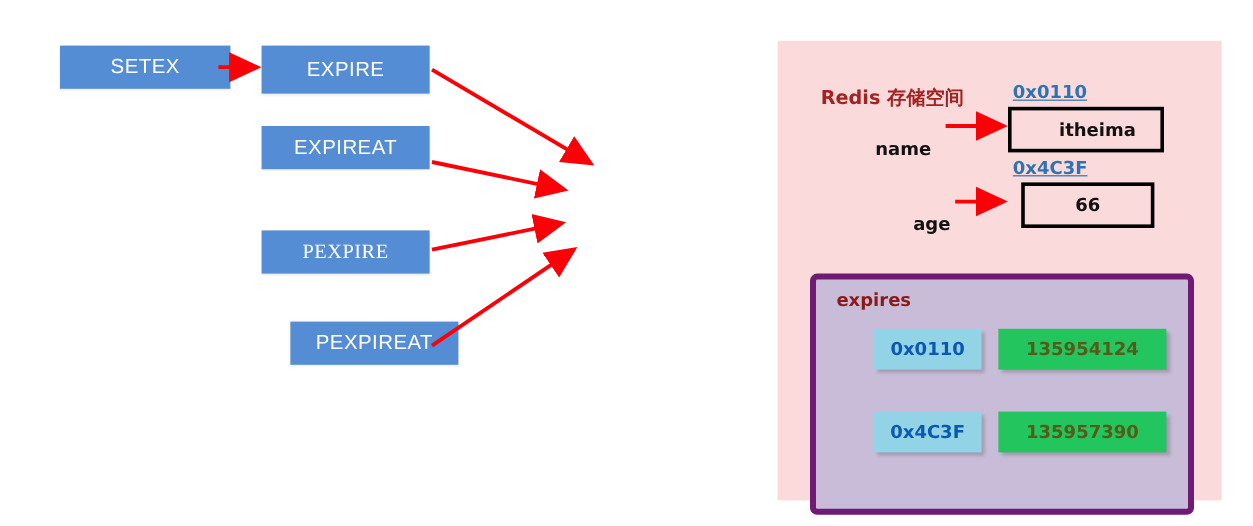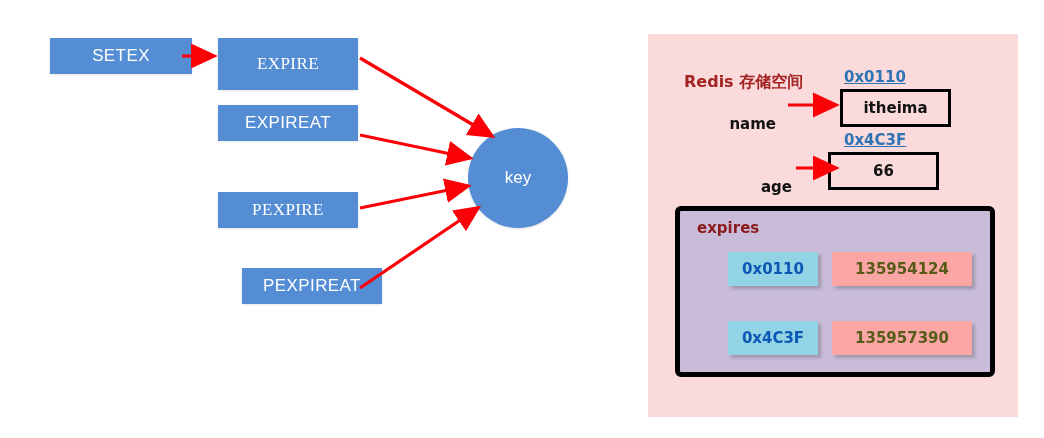--- a/index.html
+++ b/index.html
@@ -46,60 +46,57 @@
     text-decoration:underline;
   }
   .val-box{
     position:absolute;border:3px solid #000;background:#fadada;
     display:flex;align-items:center;justify-content:center;
     font-size:15px;font-weight:bold;color:#121212;
     font-family:"DejaVu Sans","Liberation Sans",sans-serif;
   }
 
   .expires-outer{
-    position:absolute;left:675px;top:206px;width:320px;height:171px;
-    border:5px solid #000000;border-radius:6px;background:#c8bcd8;
+    position:absolute;left:675px;top:228px;width:320px;height:201px;
+    border:5px solid #701a75;border-radius:6px;background:#c8bcd8;
     box-sizing:border-box;
   }
   .expires-title{
     position:absolute;left:17px;top:8px;
     font-size:15px;font-weight:bold;color:#8b1a1a;
     font-family:"DejaVu Sans","Liberation Sans",sans-serif;
   }
   .exp-key{
     position:absolute;background:#92d4e5;color:#0b57b5;
     display:flex;align-items:center;justify-content:center;
     font-size:15px;font-weight:bold;
     font-family:"DejaVu Sans","Liberation Sans",sans-serif;
     box-shadow:3px 3px 3px rgba(0,0,0,.20);
   }
   .exp-val{
-    position:absolute;background:#fca5a5;color:#565b18;
+    position:absolute;background:#22c55e;color:#565b18;
     display:flex;align-items:center;justify-content:center;
     font-size:15px;font-weight:bold;
     font-family:"DejaVu Sans","Liberation Sans",sans-serif;
     box-shadow:3px 3px 3px rgba(0,0,0,.20);
   }
 </style>
 </head>
 <body>
 
 <div id="stage">
 
   <div>
     <div class="cmd-box" style="left:38px;top:38px;width:142px;height:36px;margin-left:12px;">SETEX</div>
-    <div class="cmd-box" style="left:218px;top:38px;width:140px;height:52px;font-family:Liberation Serif, serif;">EXPIRE</div>
+    <div class="cmd-box" style="left:218px;top:38px;width:140px;height:40px;">EXPIRE</div>
     <div class="cmd-box" style="left:218px;top:105px;width:140px;height:36px;">EXPIREAT</div>
     <div class="cmd-box" style="left:218px;top:192px;width:140px;height:36px;font-family:Liberation Serif, serif;">PEXPIRE</div>
     <div class="cmd-box" style="left:218px;top:268px;width:140px;height:36px;margin-left:24px;">PEXPIREAT</div>
   </div>
 
-  <div class="key-circle">
-    <span>key</span>
-  </div>
 
   <svg class="arrows">
     <defs>
       <marker id="ah" markerWidth="9" markerHeight="9" refX="7.2" refY="4.5" orient="auto" markerUnits="strokeWidth">
         <path d="M0,0.6 L8.4,4.5 L0,8.4 z" fill="#fb0007"></path>
       </marker>
     </defs>
     <g stroke="#fb0007" stroke-width="3.2" fill="none" marker-end="url(#ah)">
       <line x1="182" y1="56" x2="214" y2="56"></line>
       <line x1="360" y1="58" x2="492" y2="136"></line>
@@ -108,25 +105,25 @@
       <line x1="360" y1="288" x2="478" y2="208"></line>
     </g>
   </svg>
 
   <div class="redis-panel">
 
     <div class="panel-title">Redis 存储空间</div>
 
     <div class="field-label" style="left:48px;top:65px;">name</div>
     <div class="addr-label" style="left:196px;top:34px;">0x0110</div>
-    <div class="val-box" style="left:192px;top:55px;width:105px;height:32px;">itheima</div>
+    <div class="val-box" style="left:192px;top:55px;width:105px;height:32px;padding-left:19px;">itheima</div>
 
     <div class="field-label" style="left:64px;top:128px;">age</div>
     <div class="addr-label" style="left:196px;top:97px;">0x4C3F</div>
-    <div class="val-box" style="left:180px;top:118px;width:105px;height:32px;">66</div>
+    <div class="val-box" style="left:203px;top:118px;width:105px;height:32px;">66</div>
 
     <svg style="position:absolute;left:0;top:0;width:370px;height:383px;">
       <defs>
         <marker id="ah2" markerWidth="9" markerHeight="9" refX="7.2" refY="4.5" orient="auto" markerUnits="strokeWidth">
           <path d="M0,0.6 L8.4,4.5 L0,8.4 z" fill="#fb0007"></path>
         </marker>
       </defs>
       <g stroke="#fb0007" stroke-width="3.2" marker-end="url(#ah2)">
         <line x1="140" y1="71" x2="188" y2="71"></line>
         <line x1="148" y1="134" x2="188" y2="134"></line>

